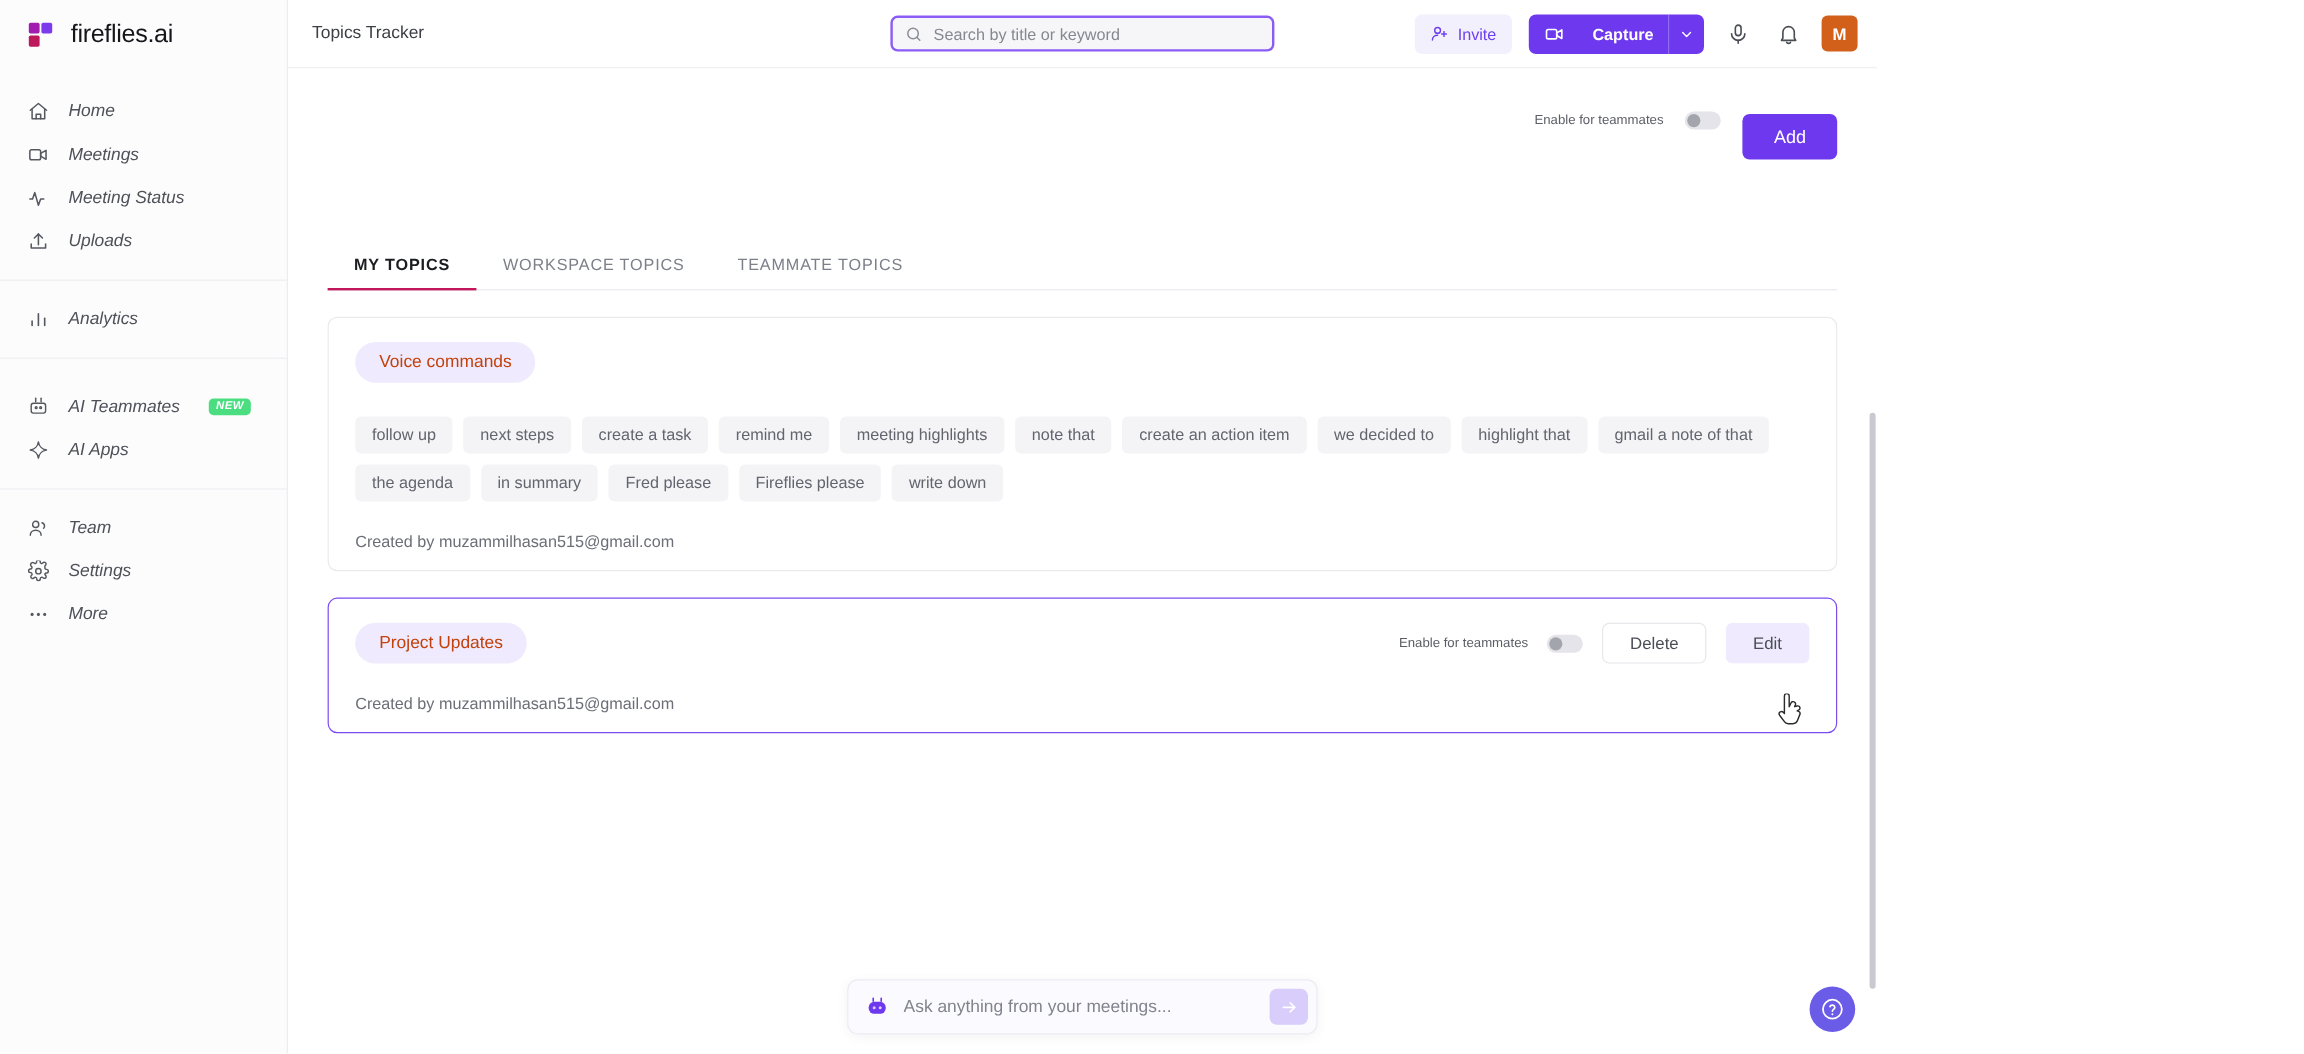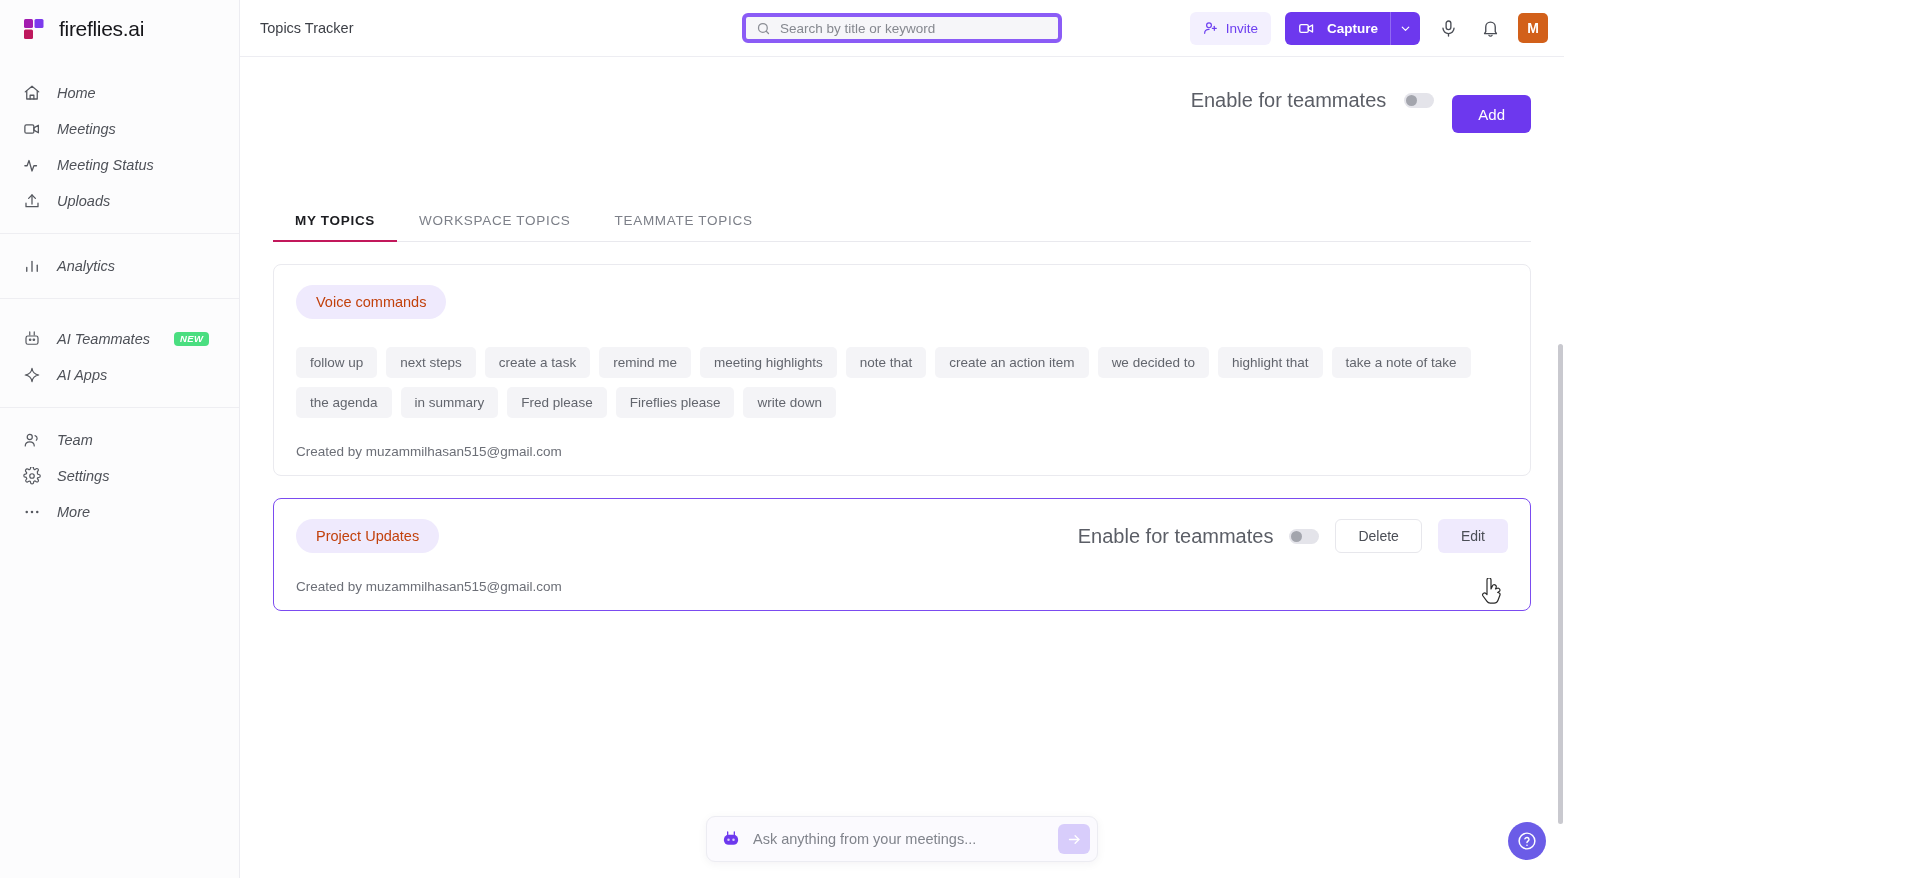--- a/index.html
+++ b/index.html
@@ -56,21 +56,21 @@
     height: 57px; flex: 0 0 57px;
     border-bottom: 1px solid #ededf2;
     display: flex; align-items: center;
     padding: 0 16px 0 12px; position: relative;
     background: #fff;
   }
   .page-title { font-size: 14.5px; color: #3c3f46; margin-left: 8px; }
   .search-wrap {
     position: absolute; left: 50%; transform: translateX(-50%);
     width: 320px; height: 30px;
-    background: #f6f6f9; border: 4px solid #8b5cf6; border-radius: 6px;
+    background: #f6f6f9; border: 2px solid #8b5cf6; border-radius: 6px;
     display: flex; align-items: center; gap: 9px; padding: 0 10px;
   }
   .search-input {
     border: none; background: transparent; outline: none;
     font-size: 13.5px; color: #6b6e76; width: 100%;
     font-family: "Liberation Sans", sans-serif;
   }
   .search-input::placeholder { color: #85888f; }
   .topbar-right { margin-left: auto; display: flex; align-items: center; gap: 14px; }
   .invite-btn {
@@ -78,37 +78,37 @@
     background: #f3f0fe; color: #6d3ff0; border: none;
     border-radius: 6px; height: 33px; padding: 0 13px;
     font-size: 13.5px; cursor: pointer; font-family: "Liberation Sans", sans-serif;
   }
   .capture-btn {
     display: flex; align-items: center; background: #6d38ee; color: #fff;
     border: none; border-radius: 6px; height: 33px; cursor: pointer;
     font-size: 13.5px; font-weight: 600; overflow: hidden;
     font-family: "Liberation Sans", sans-serif;
   }
-  .capture-main { display: flex; align-items: center; gap: 12px; padding: 0 12px 0 13px; height: 100%; }
+  .capture-main { display: flex; align-items: center; gap: 23px; padding: 0 12px 0 13px; height: 100%; }
   .capture-caret { display: flex; align-items: center; justify-content: center; width: 30px; height: 100%; border-left: 1px solid rgba(255,255,255,.25); }
   .icon-btn { width: 28px; height: 28px; display: flex; align-items: center; justify-content: center; color: #4a4d55; cursor: pointer; background: none; border: none; }
   .avatar {
     width: 30px; height: 30px; border-radius: 5px; background: #d2601a;
     color: #fff; font-size: 14px; font-weight: 600;
     display: flex; align-items: center; justify-content: center; cursor: pointer;
   }
 
   
   .content { flex: 1 1 auto; overflow: hidden; position: relative; background: #fff; }
 
   .create-row {
     display: flex; align-items: center; justify-content: flex-end;
     gap: 18px; padding: 16px 33px 0 0; height: 70px;
   }
-  .enable-label { font-size: 20px; color: #5b5e66; }
+  .enable-label { font-size: 11px; color: #5b5e66; }
   .toggle {
     width: 30px; height: 15px; border-radius: 20px; background: #e4e4ea;
     position: relative; cursor: pointer; flex: 0 0 30px;
   }
   .toggle .knob {
     position: absolute; top: 2px; left: 2px;
     width: 11px; height: 11px; border-radius: 50%; background: #a3a5ad;
   }
   .add-btn {
     background: #6d38ee; color: #fff; border: none; border-radius: 6px;
@@ -405,21 +405,21 @@
           <div class="keywords">
             <span class="kw">follow up</span>
             <span class="kw">next steps</span>
             <span class="kw">create a task</span>
             <span class="kw">remind me</span>
             <span class="kw">meeting highlights</span>
             <span class="kw">note that</span>
             <span class="kw">create an action item</span>
             <span class="kw">we decided to</span>
             <span class="kw">highlight that</span>
-            <span class="kw">take a note of take</span>
+            <span class="kw">gmail a note of that</span>
             <span class="kw">the agenda</span>
             <span class="kw">in summary</span>
             <span class="kw">Fred please</span>
             <span class="kw">Fireflies please</span>
             <span class="kw">write down</span>
           </div>
           <div class="created-by">Created by muzammilhasan515@gmail.com</div>
         </div>
 
         <div class="card focused">

